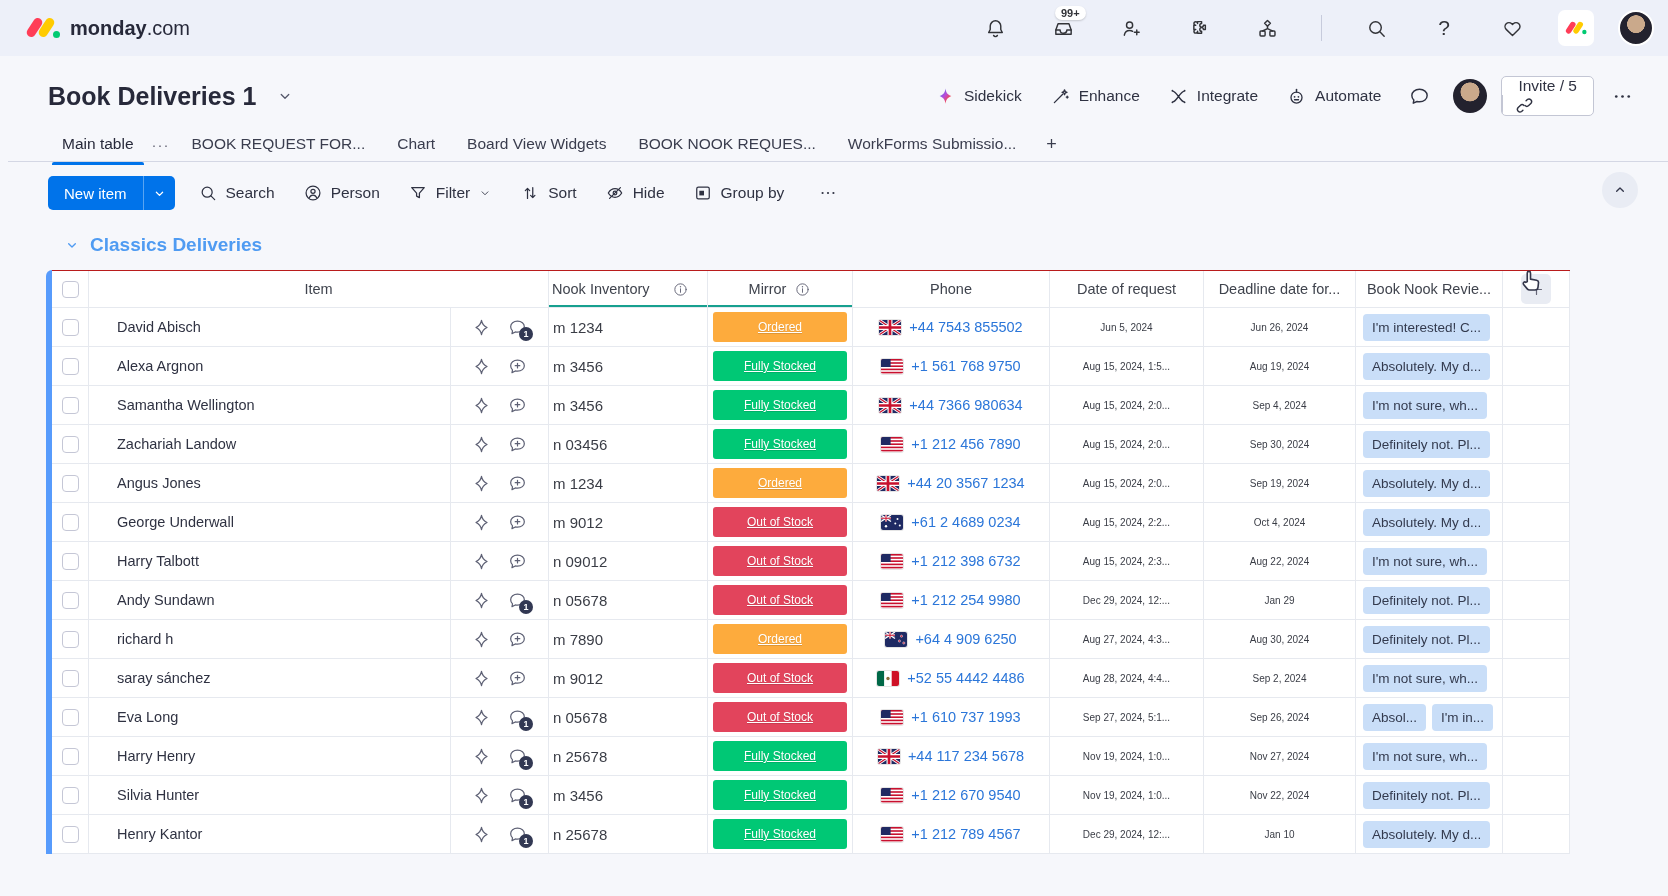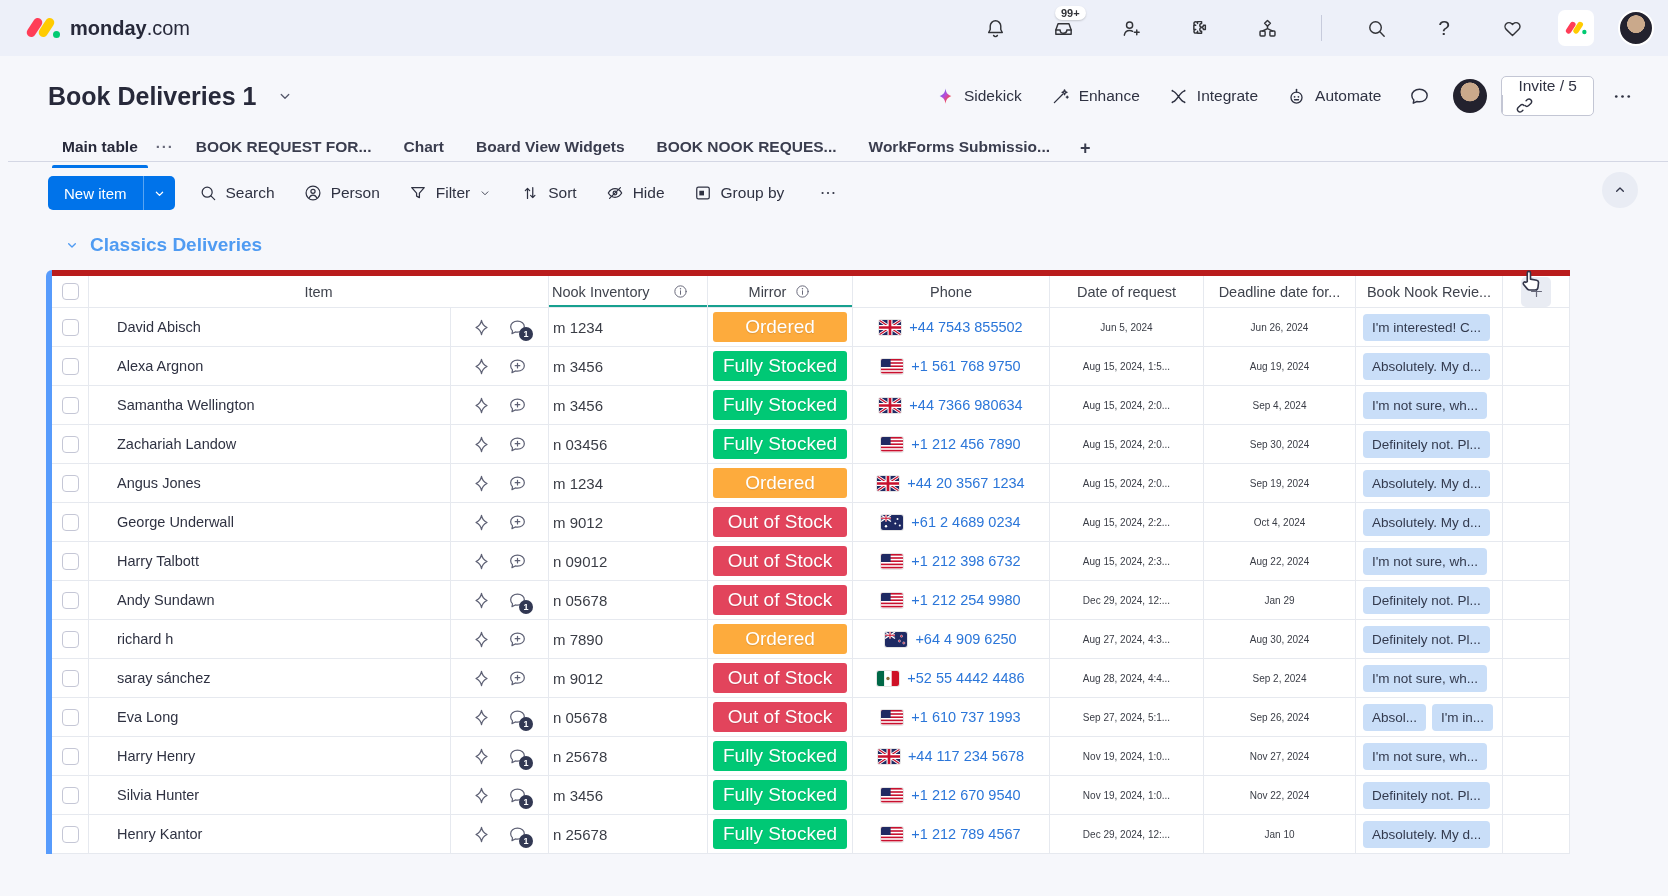--- a/index.html
+++ b/index.html
@@ -39,21 +39,21 @@
   .bh-action svg { width:21px; height:21px; fill:none; stroke:currentColor; stroke-width:1.5; stroke-linecap:round; stroke-linejoin:round; }
   .bh-icon-btn { width:40px; height:40px; border:none; background:none; border-radius:6px; display:flex; align-items:center; justify-content:center; color:#2f3242; cursor:pointer; }
   .bh-icon-btn svg { width:23px; height:23px; fill:none; stroke:currentColor; stroke-width:1.5; stroke-linecap:round; stroke-linejoin:round; }
   .bh-avatar { width:34px; height:34px; border-radius:50%; background:radial-gradient(circle at 50% 38%, #caa98b 0 34%, #23222e 36%); margin:0 6px; }
   .invite { display:flex; align-items:stretch; border:1px solid #c3c6d4; border-radius:5px; background:#fff; overflow:hidden; height:40px;flex-direction:column; }
   .invite-main { padding:0 16px; display:flex; align-items:center; font-size:15.5px; color:#2f3242; background:none; border:none; cursor:pointer; }
   .invite-link { width:44px; display:flex; align-items:center; justify-content:center; border:none; border-left:1px solid #c3c6d4; background:none; color:#2f3242; cursor:pointer; }
   .invite-link svg { width:21px; height:21px; fill:none; stroke:currentColor; stroke-width:1.6; stroke-linecap:round; }
 
   
-  .tabs { display:flex; align-items:flex-start; gap:4px; padding:14px 0 0 40px; border-bottom:1px solid #d4d7e4; height:46px;font-weight:bold; }
+  .tabs { display:flex; align-items:center; gap:4px; padding:14px 0 0 40px; border-bottom:1px solid #d4d7e4; height:46px; }
   .tab { position:relative; padding:8px 14px 11px; font-size:15.5px; color:#3a3d4e; cursor:pointer; white-space:nowrap; }
   .tab.active { color:#27293a; }
   .tab.active::after { content:""; position:absolute; left:4px; right:4px; bottom:-1px; height:3px; background:#0073ea; border-radius:2px 2px 0 0; }
   .tab-dots { color:#676879; padding:8px 4px 11px 0; font-size:15px; letter-spacing:1px; cursor:pointer; }
   .tab-add { padding:8px 12px 11px; color:#3a3d4e; font-size:18px; cursor:pointer; }
 
   
   .toolbar { display:flex; align-items:center; gap:6px; padding:14px 0 0 40px; position:relative; }
   .new-item { display:flex; height:34px; border-radius:5px; overflow:hidden; }
   .new-item-main { background:#0073ea; color:#fff; border:none; font-size:15px; padding:0 16px; cursor:pointer; }
@@ -67,39 +67,39 @@
 
   
   .group-title { display:flex; align-items:center; gap:10px; margin:24px 0 14px 56px; cursor:pointer; }
   .group-title svg { width:16px; height:16px; fill:none; stroke-width:2; stroke-linecap:round; stroke-linejoin:round; }
   .group-title h2 { font-size:19px; font-weight:700; }
 
   
   .table { position:relative; margin-left:44px; width:1518px; background:#fff; }
   .table::before { content:""; position:absolute; left:-6px; top:0; bottom:0; width:6px; background:#579bfc; border-radius:6px 0 0 0; }
   .trow { display:grid; grid-template-columns:37px 362px 98px 159px 145px 197px 154px 152px 147px 67px; border-bottom:1px solid #e6e9ef; background:#fff; }
-  .trow.head { height:38px; border-top:6px solid #b91c1c; }
+  .trow.head { height:38px; border-top:1px solid #b91c1c; }
   .trow.body-row { height:39px; }
   .cell { display:flex; align-items:center; border-right:1px solid #e6e9ef; overflow:hidden; position:relative; }
   .cell.last { border-right:1px solid #e6e9ef; }
   .head .cell { justify-content:center; font-size:14.5px; color:#3f434d; gap:8px; cursor:pointer; }
   .head .cell.hl-teal { box-shadow:inset 0 -2px 0 #17a08f; }
   .head .cell.inv-h { justify-content:flex-start; padding-left:3px;text-align:center; }
   .head .cell.inv-h .info { margin-left:14px; }
   .info { width:17px; height:17px; fill:none; stroke:#676879; stroke-width:1.4; stroke-linecap:round; flex:none; }
   .cb-cell { justify-content:center; }
   .checkbox { width:17px; height:17px; border:1px solid #c5c7d6; border-radius:4px; background:#fff; cursor:pointer; }
   .name-cell { padding-left:28px; font-size:14.5px; color:#2f3242; cursor:pointer; white-space:nowrap; }
   .icons-cell { justify-content:center; gap:15px; color:#5d6074; }
   .icons-cell svg { width:21px; height:21px; fill:none; stroke:currentColor; stroke-width:1.4; stroke-linecap:round; stroke-linejoin:round; cursor:pointer; }
   .chat-wrap { position:relative; display:flex; cursor:pointer; }
   .chat-badge { position:absolute; right:-5px; bottom:-3px; width:14px; height:14px; border-radius:50%; background:#323853; color:#fff; font-size:9px; font-weight:700; display:flex; align-items:center; justify-content:center; }
   .inv-cell { padding-left:4px; font-size:15px; color:#3a3d46; white-space:nowrap; cursor:pointer; }
   .status-cell { padding:4px 5px; cursor:pointer; }
-  .status-pill { width:100%; height:100%; display:flex; align-items:center; justify-content:center; color:#fff; font-size:19px; border-radius:3px; text-shadow:0 1px 1px rgba(0,0,0,.12); }
+  .status-pill { width:100%; height:100%; display:flex; align-items:center; justify-content:center; color:#fff; font-size:12px; border-radius:3px; text-shadow:0 1px 1px rgba(0,0,0,.12);text-decoration:underline; }
   .phone-cell { justify-content:center; gap:8px; font-size:14.5px; color:#2b76d9; cursor:pointer; white-space:nowrap; }
   .flag { width:22px; height:15px; border-radius:2px; box-shadow:0 0 0 1px rgba(0,0,0,.1); flex:none; }
   .date-cell { justify-content:center; font-size:10px; color:#3a3d46; cursor:pointer; white-space:nowrap; }
   .review-cell { gap:6px; padding:0 7px; cursor:pointer; }
   .chip { background:#c9def8; border-radius:4px; padding:6px 9px; font-size:13.5px; color:#333a4e; white-space:nowrap; overflow:hidden; }
   .addcol-cell { justify-content:center; }
   .addcol-btn { width:30px; height:30px; border-radius:5px; background:#e9ecf3; border:none; display:flex; align-items:center; justify-content:center; color:#676879; cursor:pointer; }
   .addcol-btn svg { width:17px; height:17px; fill:none; stroke:currentColor; stroke-width:1.7; stroke-linecap:round; }
 
   .cursor-overlay { position:absolute; left:1516px; top:266px; width:30px; height:30px; z-index:50; pointer-events:none; }

